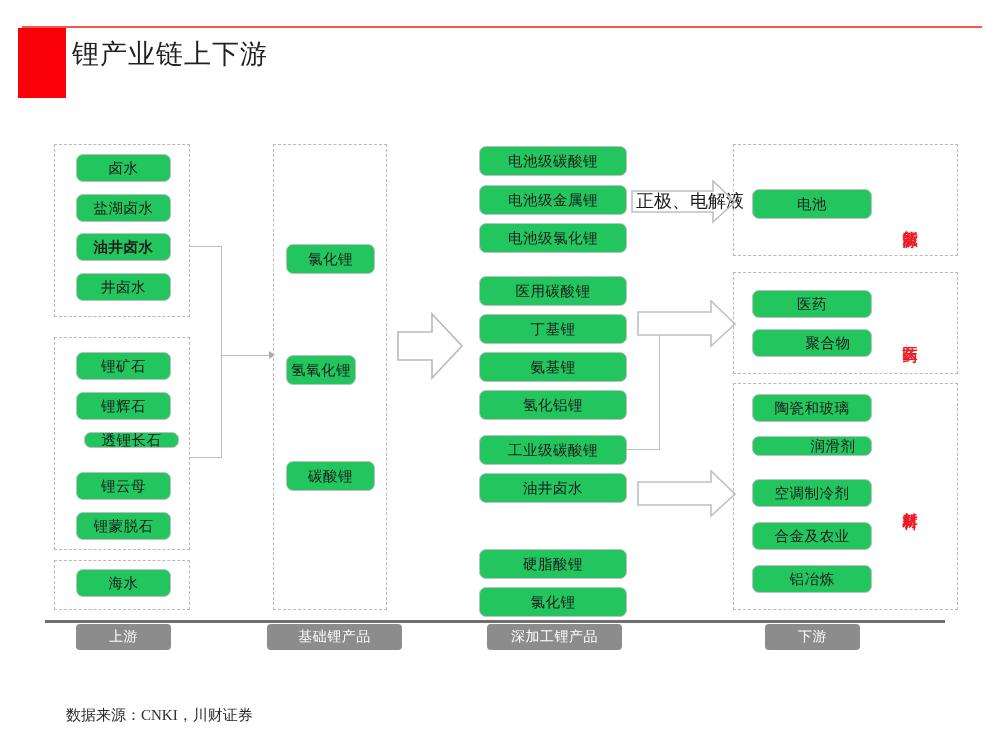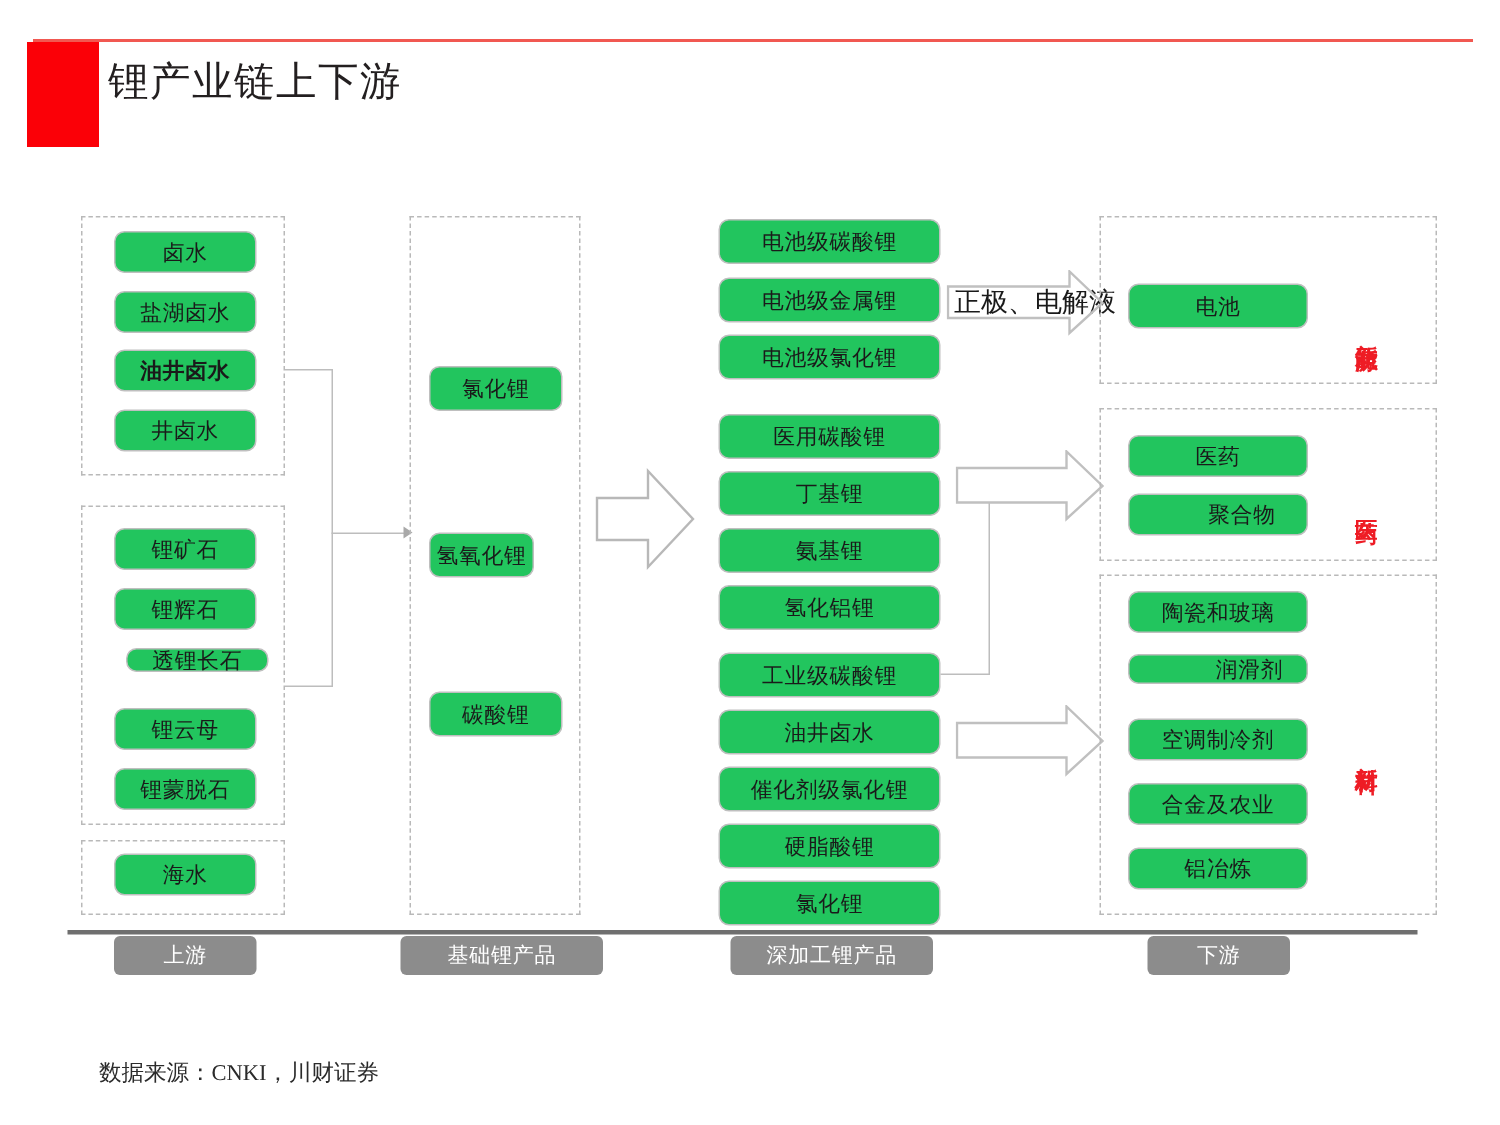--- a/index.html
+++ b/index.html
@@ -155,21 +155,20 @@
     <div class="node" style="left:479px;top:185px;width:148px;height:30px;">电池级金属锂</div>
     <div class="node" style="left:479px;top:223px;width:148px;height:30px;">电池级氯化锂</div>
 
     <div class="node" style="left:479px;top:276px;width:148px;height:30px;">医用碳酸锂</div>
     <div class="node" style="left:479px;top:314px;width:148px;height:30px;">丁基锂</div>
     <div class="node" style="left:479px;top:352px;width:148px;height:30px;">氨基锂</div>
     <div class="node" style="left:479px;top:390px;width:148px;height:30px;">氢化铝锂</div>
 
     <div class="node" style="left:479px;top:435px;width:148px;height:30px;">工业级碳酸锂</div>
     <div class="node" style="left:479px;top:473px;width:148px;height:30px;">油井卤水</div>
-    <div class="node" style="left:479px;top:511px;width:148px;height:30px;">催化剂级氯化锂</div>
     <div class="node" style="left:479px;top:549px;width:148px;height:30px;">硬脂酸锂</div>
     <div class="node" style="left:479px;top:587px;width:148px;height:30px;">氯化锂</div>
 
     <div class="ln lnh" style="left:627px;top:449px;width:33px;"></div>
     <div class="ln lnv" style="left:659px;top:330px;height:120px;"></div>
     <div class="ahead-u" style="left:656px;top:326px;"></div>
 
     <div class="arrow-label" style="left:636px;top:192px;height:18px;">正极、电解液</div>
     <div class="blockarrow" style="left:631px;top:180px;">
       <svg width="106" height="44" viewBox="0 0 106 44">

